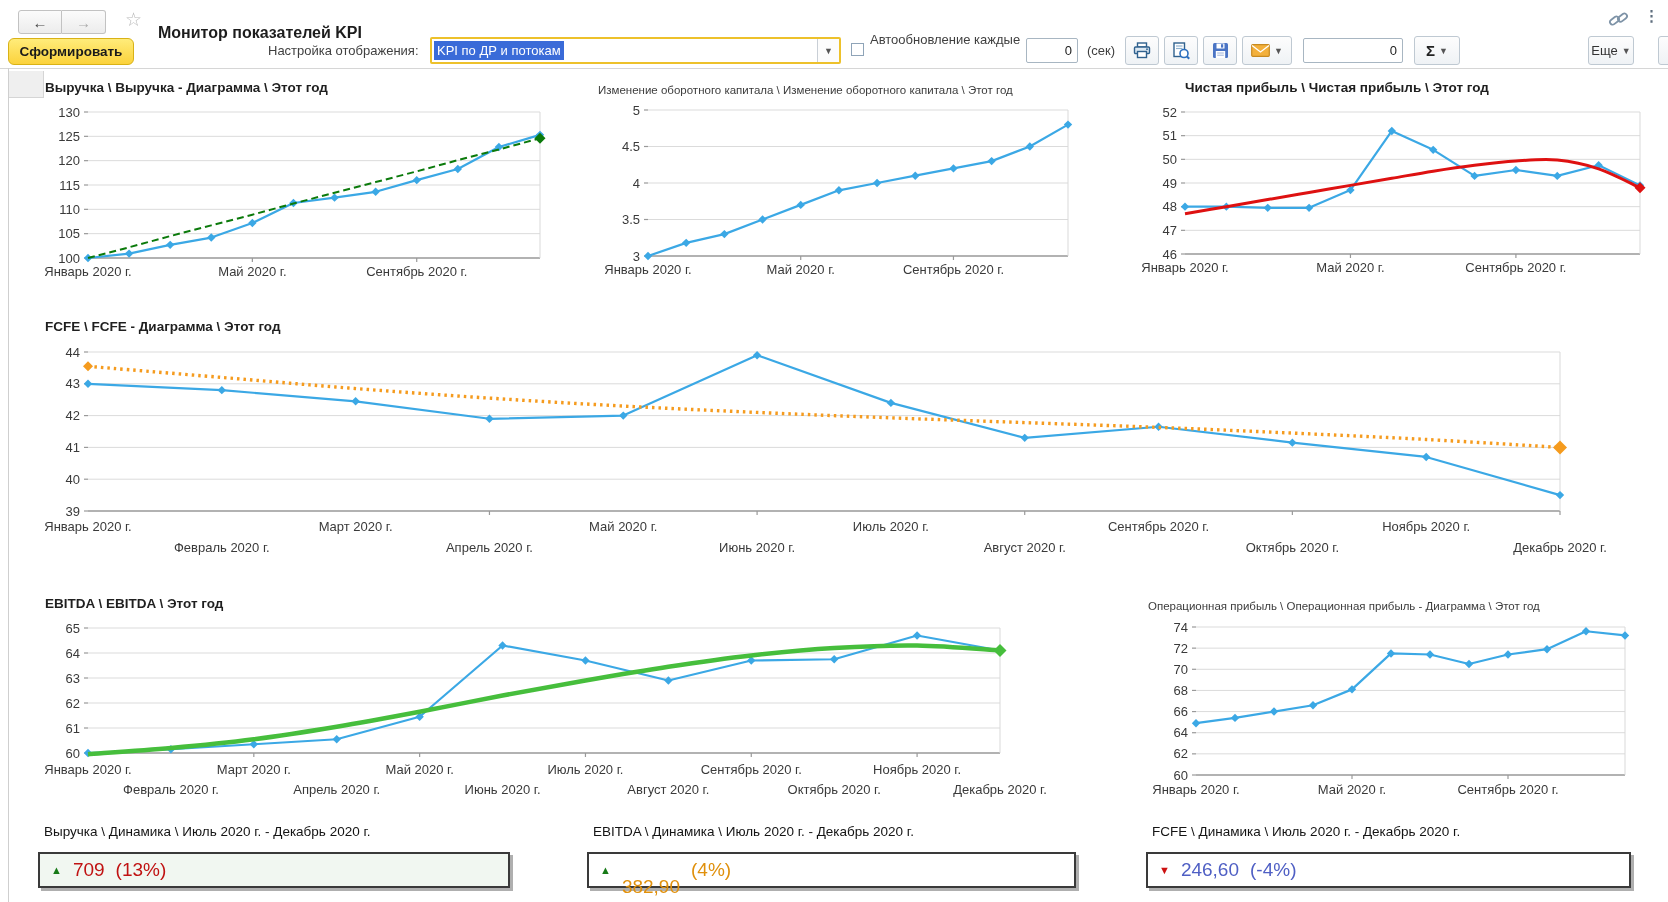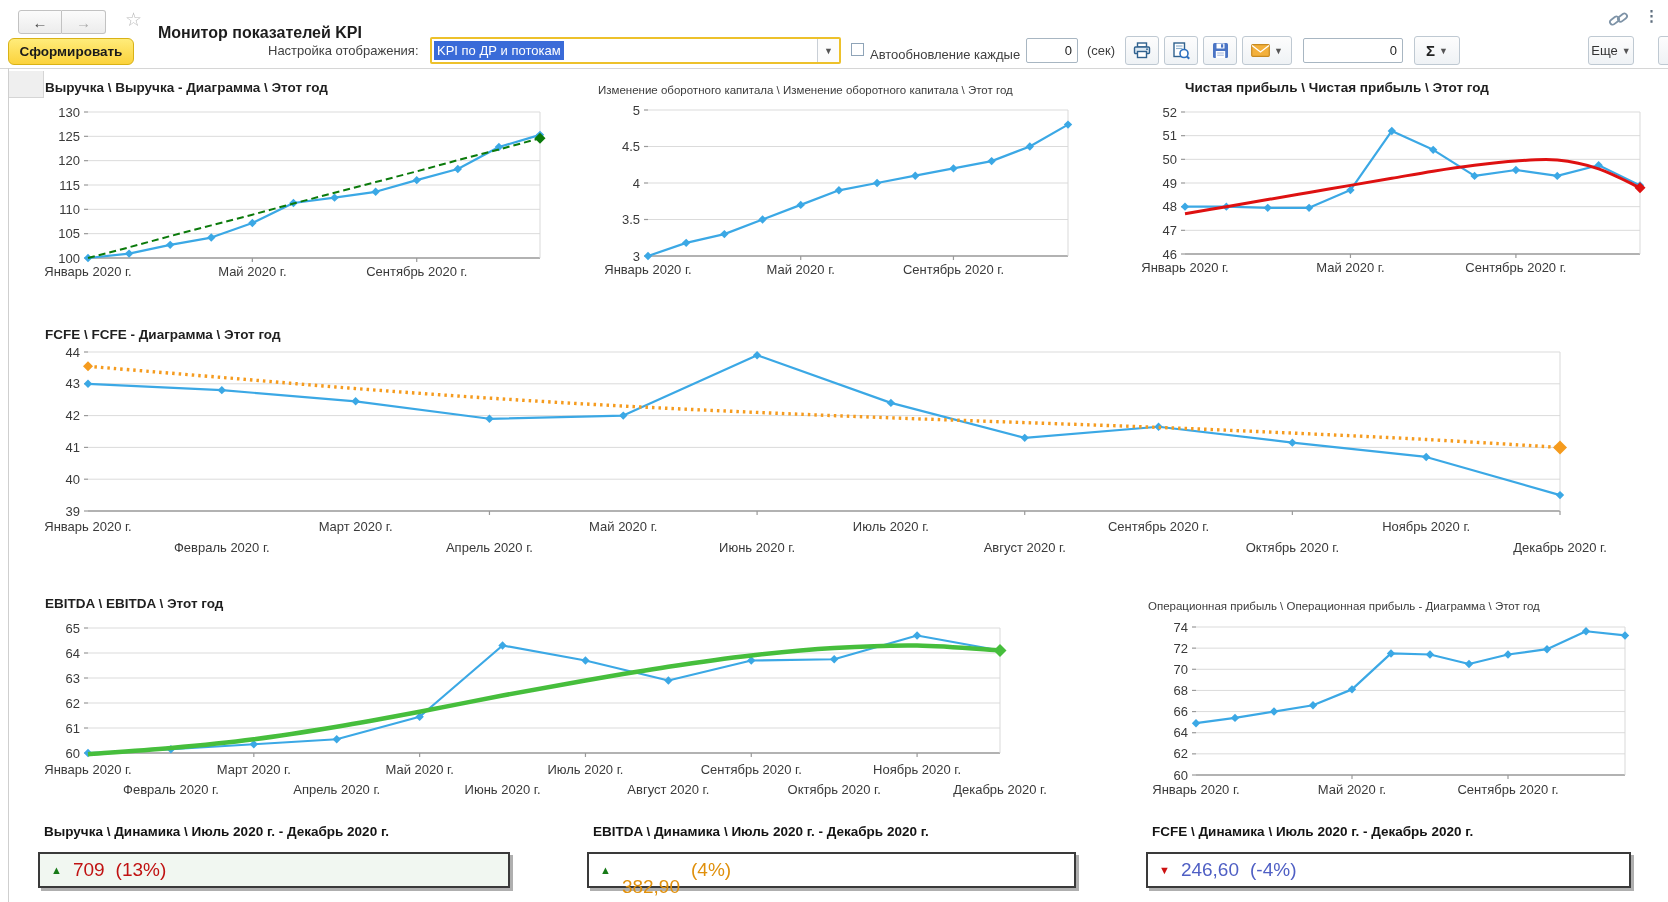--- a/index.html
+++ b/index.html
@@ -37,21 +37,21 @@
   .sigma{font-size:15px;font-weight:700;color:#222}
   
   .sep-h{position:absolute;left:0;top:68px;width:1668px;height:1px;background:#D6D6D6}
   .sep-v{position:absolute;left:8px;top:68px;width:1px;height:834px;background:#CFCFCF}
   .corner-cell{position:absolute;left:9px;top:71px;width:34px;height:26px;background:#EFEFEF;
     border-right:1px solid #D5D5D5;border-bottom:1px solid #D5D5D5}
   .ct{position:absolute;font-weight:700;font-size:13.5px;color:#1F1F1F;white-space:nowrap}
   .ct.small{font-weight:400;font-size:11.5px;color:#3C3C3C}
   svg.plot{position:absolute;overflow:visible}
   
-  .ind-title{position:absolute;font-weight:700;font-size:13.5px;color:#141414;white-space:nowrap}
+  .ind-title{position:absolute;font-weight:400;font-size:13.5px;color:#141414;white-space:nowrap}
   .ind-box{position:absolute;top:852px;height:36px;box-sizing:border-box;border:2px solid #3A3A3A;
     box-shadow:3px 3px 0 rgba(96,96,96,.5);display:flex;align-items:center;padding-left:11px;background:#fff}
   .ind-arrow{font-size:11px;margin-right:11px}
   .ind-val{font-size:19px;white-space:nowrap}
   .ind-pct{font-size:19px;margin-left:11px;white-space:nowrap}
   .icon-svg{display:block}
 </style>
 </head>
 <body>
 
@@ -73,21 +73,21 @@
 </svg>
 <div class="dots">⋮</div>
 
 <div class="gen-btn">Сформировать</div>
 <div class="tb-label" style="left:268px;top:43px;width:150px;text-align:right">Настройка отображения:</div>
 <div class="combo">
   <span class="sel">KPI по ДР и потокам</span>
   <span class="dd">▼</span>
 </div>
 <span class="cb"></span>
-<div class="tb-label" style="left:870px;top:47px">Автообновление каждые</div>
+<div class="tb-label" style="left:870px;top:32px">Автообновление каждые</div>
 <input class="tin" style="left: 1026px; top: 38px; width: 52px;" value="0">
 <div class="tb-label" style="left:1087px;top:43px">(сек)</div>
 
 <div class="btn" style="left:1125px;width:34px">
   <svg class="icon-svg" width="18" height="17" viewBox="0 0 18 17">
     <rect x="4.5" y="1" width="9" height="4" fill="#fff" stroke="#30618E" stroke-width="1.4"></rect>
     <rect x="1.5" y="5" width="15" height="6.5" rx="1" fill="#DCE8F2" stroke="#30618E" stroke-width="1.4"></rect>
     <rect x="4.5" y="9.5" width="9" height="6" fill="#fff" stroke="#30618E" stroke-width="1.4"></rect>
     <circle cx="14" cy="7.2" r="0.9" fill="#30618E"></circle>
   </svg>
@@ -129,21 +129,21 @@
 </div>
 <div class="btn" style="left:1658px;width:14px"></div>
 
 <div class="sep-h"></div>
 <div class="sep-v"></div>
 <div class="corner-cell"></div>
 
 <div class="ct" style="left:45px;top:80px">Выручка \ Выручка - Диаграмма \ Этот год</div>
 <div class="ct small" style="left:598px;top:84px">Изменение оборотного капитала \ Изменение оборотного капитала \ Этот год</div>
 <div class="ct" style="left:1185px;top:80px">Чистая прибыль \ Чистая прибыль \ Этот год</div>
-<div class="ct" style="left:45px;top:327px">FCFE \ FCFE - Диаграмма \ Этот год</div>
+<div class="ct" style="left:45px;top:319px">FCFE \ FCFE - Диаграмма \ Этот год</div>
 <div class="ct" style="left:45px;top:596px">EBITDA \ EBITDA \ Этот год</div>
 <div class="ct small" style="left:1148px;top:600px">Операционная прибыль \ Операционная прибыль - Диаграмма \ Этот год</div>
 
 <svg class="plot" style="left:45px;top:98px" width="505" height="192">
     <line x1="43" y1="160" x2="495" y2="160" stroke="#999999" stroke-width="1.3"></line>
     <line x1="39" y1="160" x2="43" y2="160" stroke="#999999" stroke-width="1.2"></line>
     <text x="35" y="164.5" text-anchor="end" font-size="13" fill="#3A3A3A">100</text>
     <line x1="43" y1="135.66666666666666" x2="495" y2="135.66666666666666" stroke="#DBDBDB" stroke-width="1"></line>
     <line x1="39" y1="135.66666666666666" x2="43" y2="135.66666666666666" stroke="#999999" stroke-width="1.2"></line>
     <text x="35" y="140.16666666666666" text-anchor="end" font-size="13" fill="#3A3A3A">105</text>

